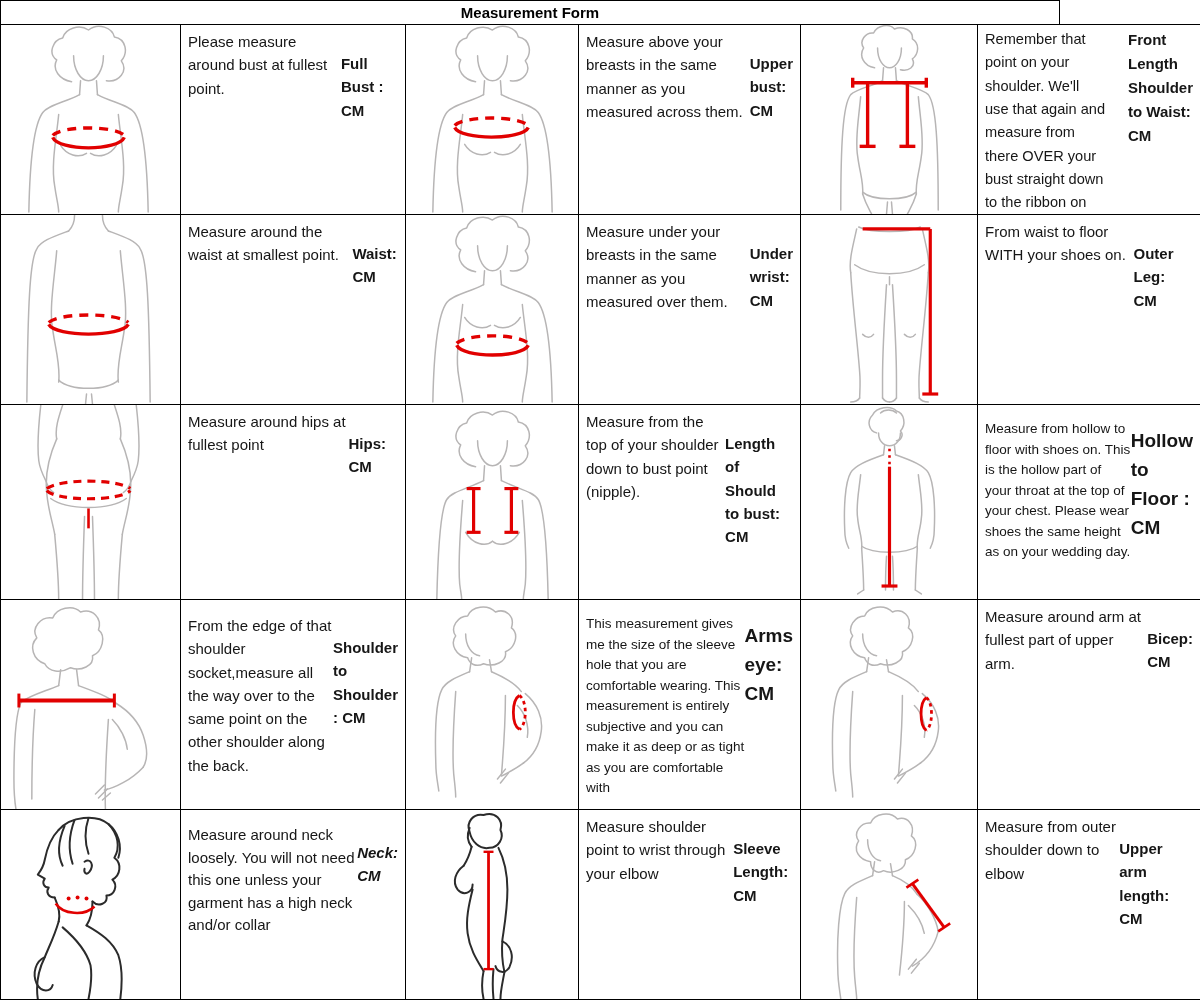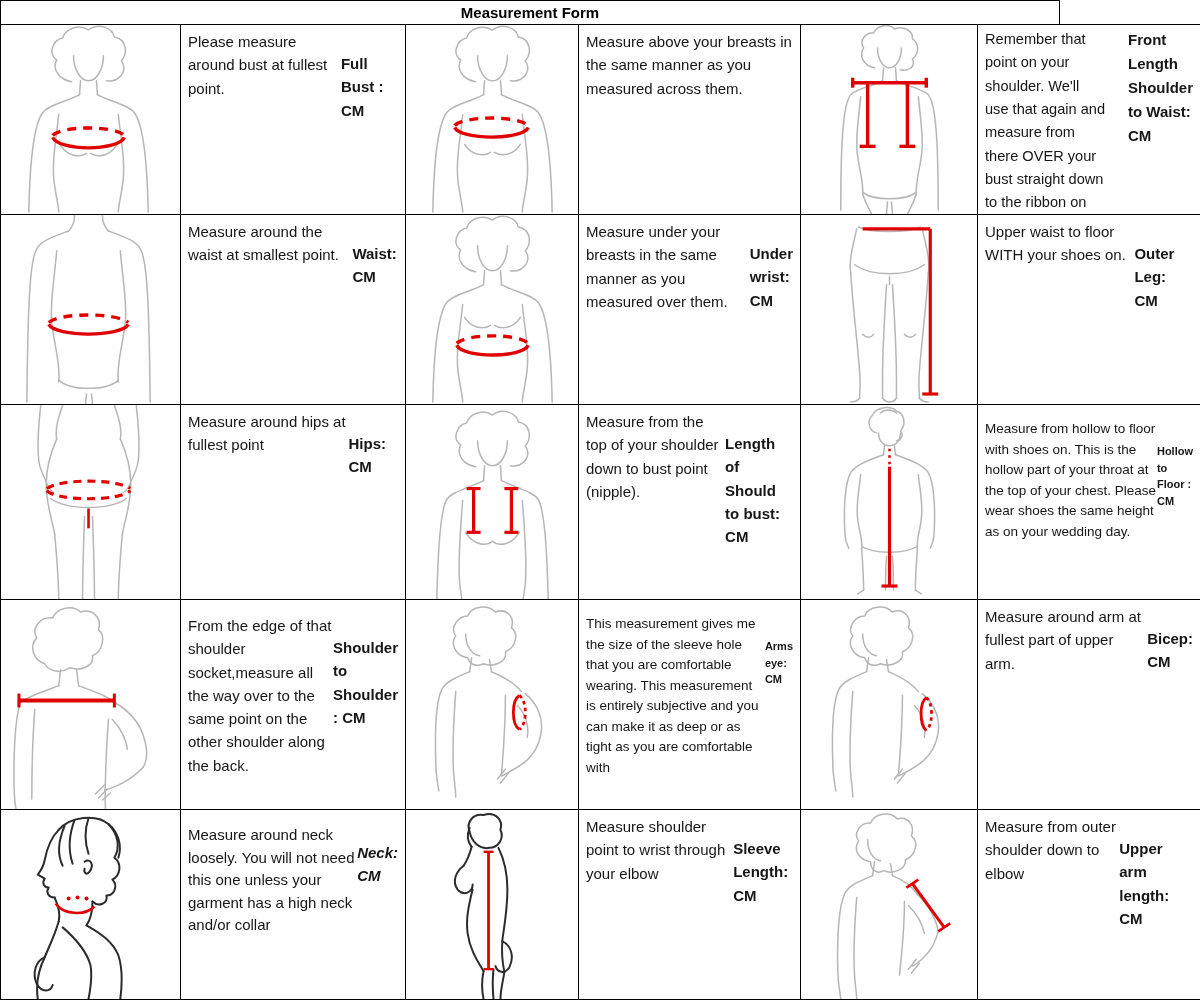--- a/index.html
+++ b/index.html
@@ -11,21 +11,21 @@
         border-right:1px solid #000;border-bottom:1px solid #000;box-sizing:border-box;width:1200px;}
   .cell{border-left:1px solid #000;border-top:1px solid #000;box-sizing:border-box;overflow:hidden;background:#fff;}
   .f{display:flex;align-items:center;justify-content:center;}
   .f svg{width:100%;height:100%;display:block;}
   .t{padding:5px 7px;display:flex;flex-direction:row;justify-content:center;font-size:15px;line-height:1.55;color:#161616;}
   .v-top{justify-content:flex-start;padding-top:14px;}
   .m-label{font-weight:bold;margin-top:22px;white-space:pre-wrap;}
   .fit{font-size:14.6px;line-height:1.6;padding-top:3px;}
   .fit .m-label{margin-top:0;font-size:15px;margin-left:22px;}
   .small{font-size:13.5px;line-height:1.52;}
-  .small .m-label{font-size:11px;margin-top:24px;}
+  .small .m-label{font-size:19px;margin-top:8px;}
   .neckcell{line-height:1.5;}
   .neckcell .m-label{margin-top:18px;font-style:italic;}
   svg .g{stroke:var(--sketch-gray,#b7b5b5);fill:none;stroke-width:1.5;stroke-linecap:round;stroke-linejoin:round;}
   svg .ink{stroke:var(--sketch-ink,#2b2b2b);fill:none;stroke-width:2;stroke-linecap:round;stroke-linejoin:round;}
   svg .r{stroke:var(--measure-red,#e10000);fill:none;stroke-linecap:butt;}
   svg .rf{fill:var(--measure-red,#e10000);stroke:none;}
 </style>
 </head>
 <body>
 
@@ -73,20 +73,21 @@
             <path d="M89,128 C97,133 109,130 115,120"></path>
         </g>
         <g class="r" stroke-width="3.4">
           <path d="M49,103 C55,116 117,116 123,103"></path>
           <path stroke-dasharray="9 7" d="M49,101 C59,91 113,91 123,101"></path>
         </g>
       </svg>
     </div>
     <div class="cell t">
       <div class="m-text">Measure above your breasts in the same manner as you measured across them.</div>
+      <div class="m-label">Upper bust:  CM</div>
     </div>
 
     <div class="cell f">
       <svg viewBox="0 0 177 190" preserveAspectRatio="xMidYMid meet">
         <g class="g">
           <path d="M74,43 C63,41 58,31 63,23 C58,16 65,7 73,8 C77,0 89,-2 94,4 C103,0 113,6 112,14 C120,19 118,30 112,34 C116,42 108,47 100,45"></path>
           <path d="M77,23 C77,35 83,43 89,43 C95,43 101,35 101,23"></path>
           <path d="M83,43 L82,56"></path>
             <path d="M95,43 L96,56"></path>
           <path d="M82,56 C70,62 56,64 50,70 C42,80 40,120 40,186"></path>
@@ -184,21 +185,21 @@
             <path d="M104,120 C108,124 112,124 115,120"></path>
         </g>
         <g class="r" stroke-width="3.2">
           <path d="M62,14 L130,14"></path>
           <path d="M130,14 L130,180"></path>
           <path d="M122,180 L138,180"></path>
         </g>
       </svg>
     </div>
     <div class="cell t">
-      <div class="m-text">Upper waist to floor WITH your shoes on.</div>
+      <div class="m-text">From waist to floor WITH your shoes on.</div>
       <div class="m-label">Outer Leg:  CM</div>
     </div>
 
     <div class="cell f">
       <svg viewBox="0 0 180 195" preserveAspectRatio="xMidYMid meet">
         <g class="g">
           <path d="M62,0 C58,12 54,24 56,34"></path>
             <path d="M114,0 C118,12 122,24 120,34"></path>
           <path d="M40,0 C38,18 36,40 38,56 C39,64 42,70 45,76"></path>
             <path d="M136,0 C138,18 140,40 138,56 C137,64 134,70 131,76"></path>

